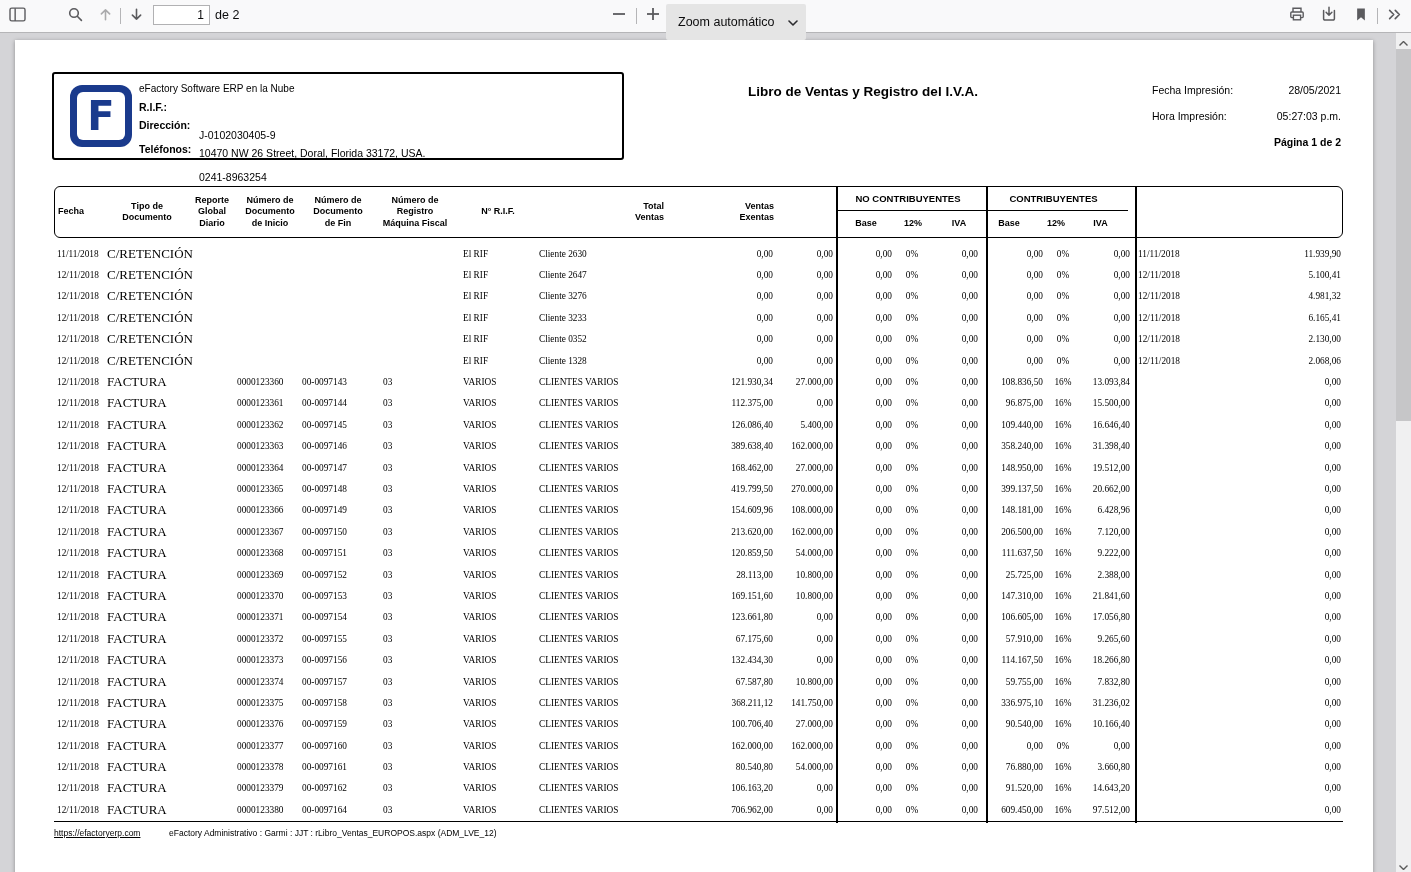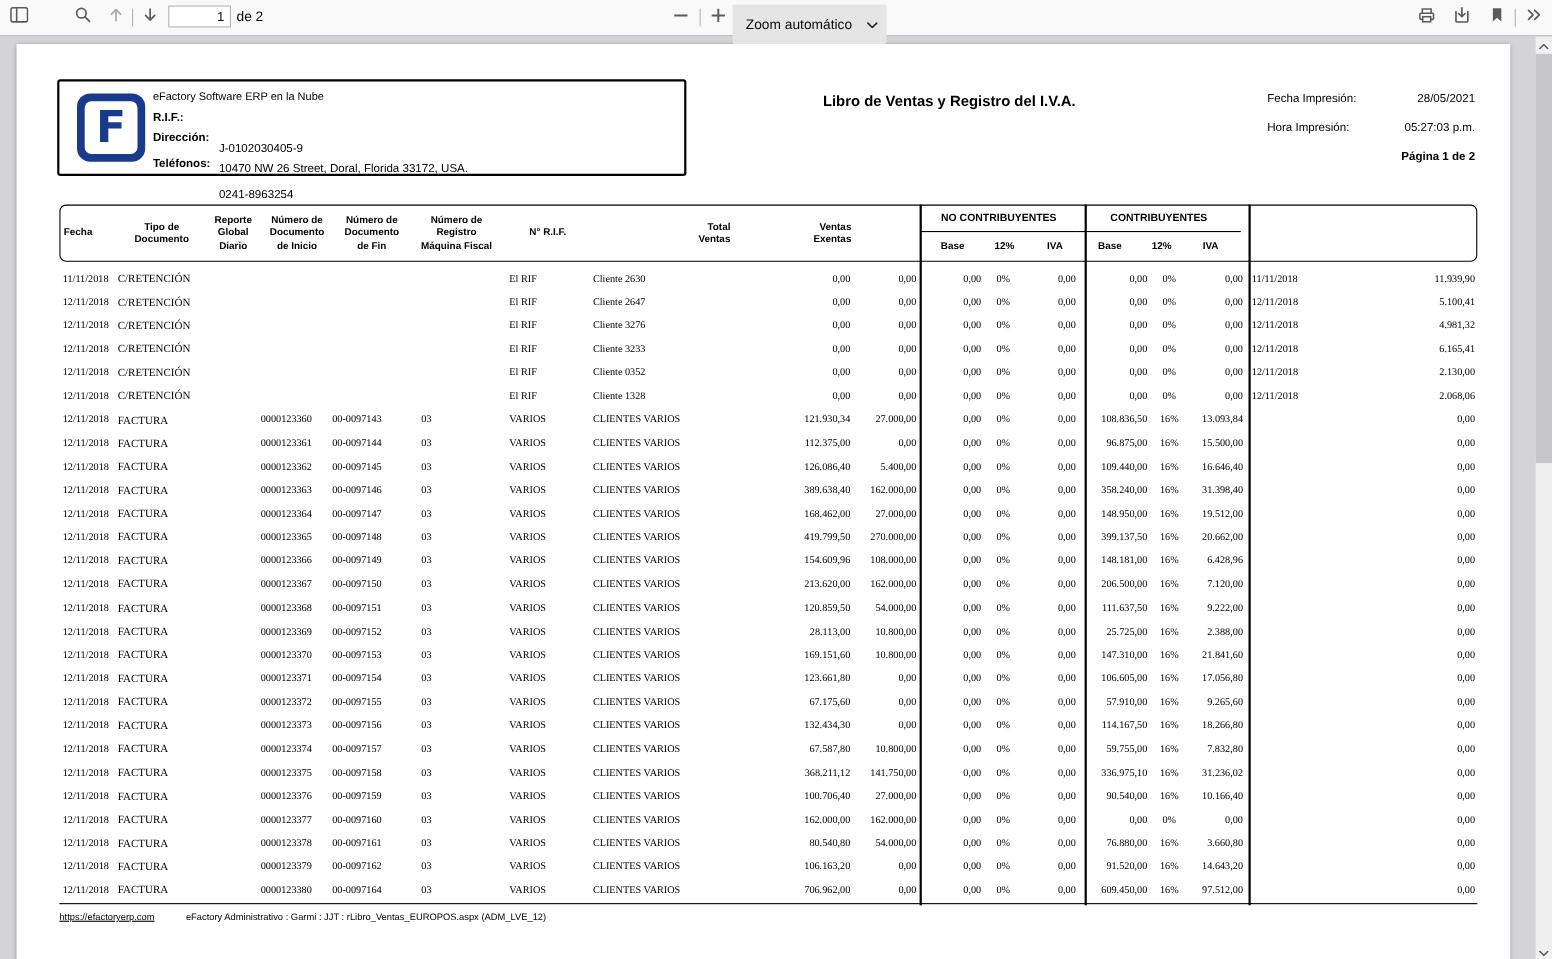--- a/index.html
+++ b/index.html
@@ -57,21 +57,21 @@
   .tbody{position:absolute;left:0;top:57px;width:1289px;border-bottom:1.5px solid #000;}
   .vline{position:absolute;top:0;width:1.5px;background:#000;z-index:2;}
   .vl1{left:782px;height:637px;}
   .vl2{left:932px;height:637px;}
   .vl3{left:1081px;height:637px;}
 
   .grid19{display:grid;grid-template-columns:52px 80px 50px 66px 70px 84px 82px 128px 110px 60px 58px 36px 56px 60px 34px 55px 62px 80px 66px;font-family:Liberation Serif, serif;}
   .trow{height:21.4px;align-items:center;}
   .td{font-size:9.3px;color:#000;white-space:nowrap;overflow:visible;}
   .c0{padding-left:3px;}
-  .c1{font-size:10px;padding-left:1px;}
+  .c1{font-size:13px;padding-left:1px;}
   .c2{text-align:center;}
   .c3{padding-left:1px;}
   .c4{text-align:left;}
   .c5{padding-left:11px;}
   .c6{padding-left:7px;}
   .c7{padding-left:1px;}
   .c8{text-align:right;padding-right:3px;}
   .c9{text-align:right;padding-right:3px;}
   .c10{text-align:right;padding-right:2px;}
   .c11{text-align:center;}

